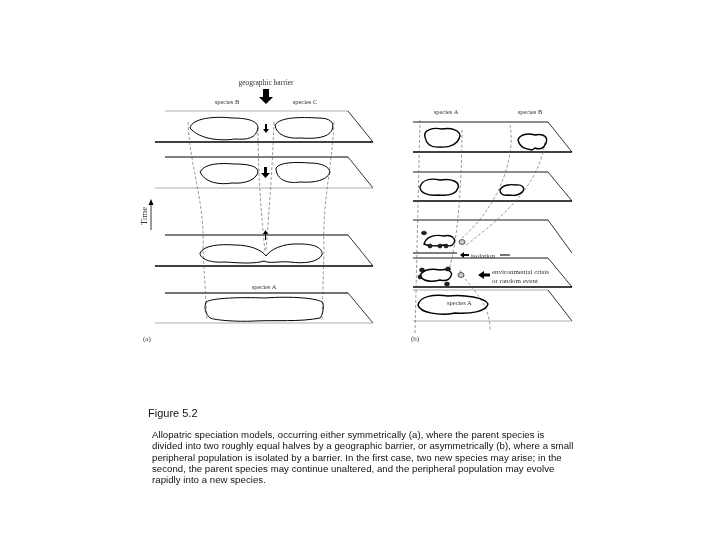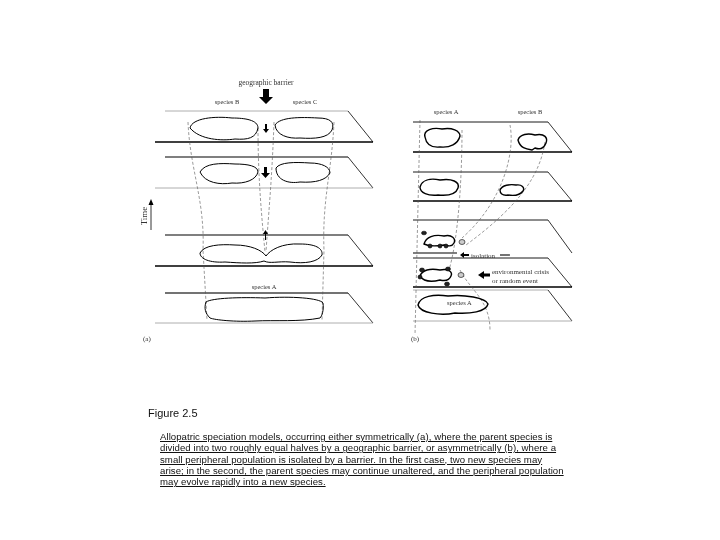--- a/index.html
+++ b/index.html
@@ -5,21 +5,21 @@
     html, body { margin: 0; padding: 0; background: #ffffff; }
     body { width: 720px; height: 540px; position: relative; overflow: hidden; }
     #figure { position: absolute; left: 0; top: 0; width: 580px; height: 360px; }
     #figure svg { display: block; }
     .fig-text { font-family: "Liberation Serif", serif; fill: #333; }
     #caption {
       position: absolute; left: 148px; top: 407px; width: 430px;
       font-family: "Liberation Sans", sans-serif; color: #111;
     }
     #caption .title { font-size: 11px; margin: 0 0 10px 0; }
-    #caption .body { font-size: 9.6px; line-height: 11.3px; margin: 12px; letter-spacing: 0.05px; text-decoration: underline; }
+    #caption .body { font-size: 9.6px; line-height: 11.3px; margin: 4px; letter-spacing: 0.05px; }
   </style>
 </head>
 <body>
 
 <div id="figure">
   <svg width="720" height="360" viewBox="0 0 720 360" xmlns="http://www.w3.org/2000/svg">
 
     <g>
 
       <g fill="none" stroke="#000">
@@ -152,15 +152,15 @@
       <text class="fig-text" x="471" y="258" font-size="7">isolation</text>
       <text class="fig-text" x="492" y="274" font-size="7">environmental crisis</text>
       <text class="fig-text" x="492" y="283" font-size="7">or random event</text>
       <text class="fig-text" x="447" y="305" font-size="6.5">species A</text>
       <text class="fig-text" x="411" y="341" font-size="7">(b)</text>
     </g>
   </svg>
 </div>
 
 <div id="caption">
-  <p class="title">Figure 2.5</p>
+  <p class="title">Figure 5.2</p>
   <p class="body">Allopatric speciation models, occurring either symmetrically (a), where the parent species is divided into two roughly equal halves by a geographic barrier, or asymmetrically (b), where a small peripheral population is isolated by a barrier. In the first case, two new species may arise; in the second, the parent species may continue unaltered, and the peripheral population may evolve rapidly into a new species.</p>
 </div>
 
 </body></html>

